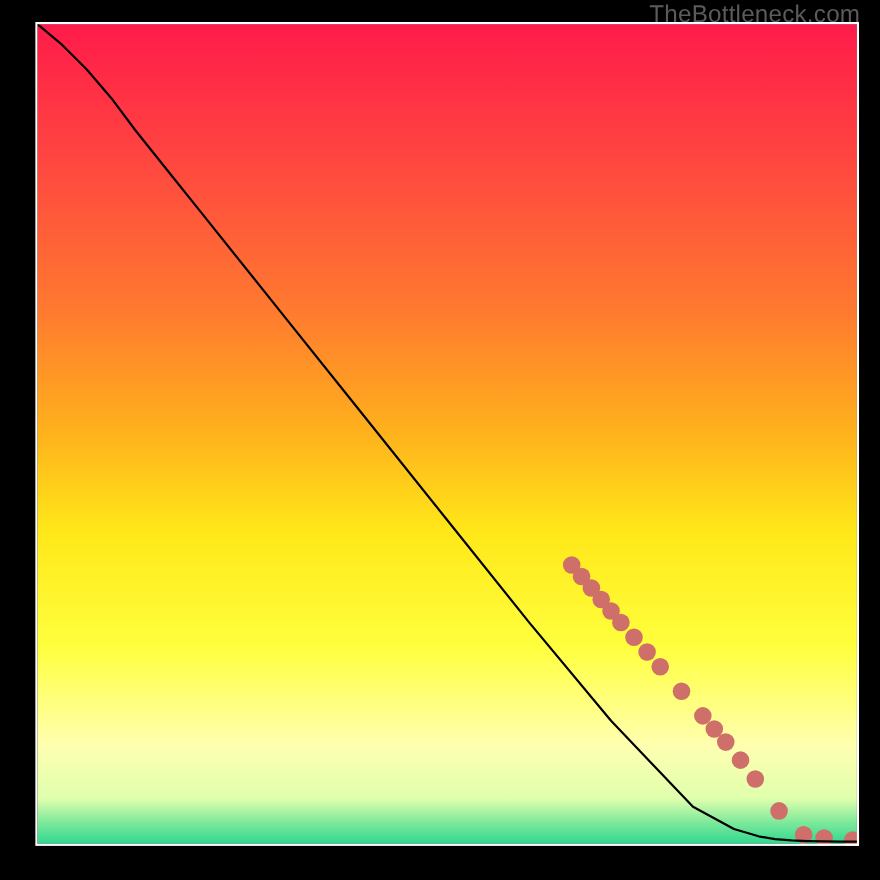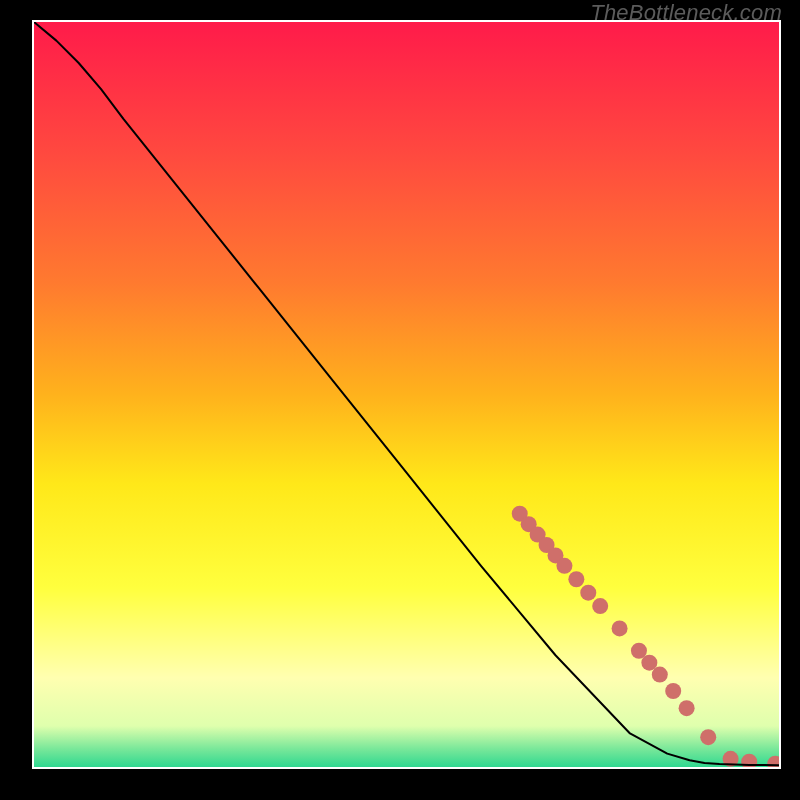--- a/index.html
+++ b/index.html
@@ -9,21 +9,20 @@
     height: 800px;
     background: #000;
     overflow: hidden;
     font-family: Arial, Helvetica, sans-serif;
   }
   .stage {
     position: relative;
     width: 800px;
     height: 800px;
     background: #000;
-    font-style: italic;
   }
   
   .plotbox {
     position: absolute;
     left: 32px;
     top: 20px;
     width: 749px;
     height: 749px;
     box-sizing: border-box;
     

